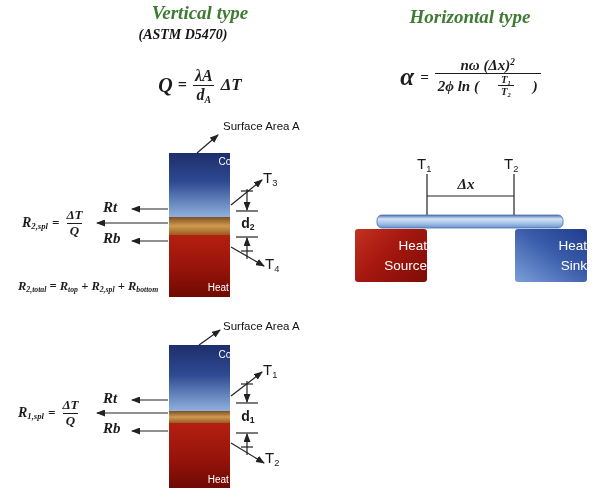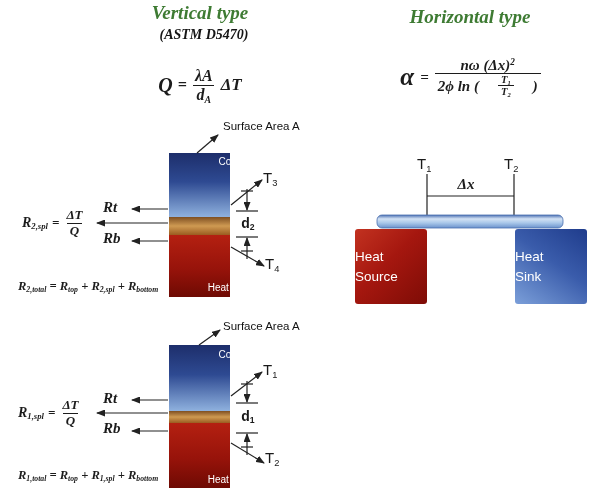--- a/index.html
+++ b/index.html
@@ -25,22 +25,22 @@
   .aform .lhs{font-size:25px;font-weight:800;}
   .tinyfrac{font-size:10.5px;line-height:1.05;}
   .white-label{color:#ffffff;font-size:10px;padding-left:36px;}
   .t-label{font-size:15px;color:#1a1a1a;}
   .d-label{font-size:14px;font-weight:bold;color:#1a1a1a;}
   .rtb{font-size:15px;}
   .rspl{font-size:13px;gap:4px;}
   .rspl .rname{font-size:14px;}
   .rtotal{font-size:12.5px;white-space:nowrap;}
   .surface{font-size:11.5px;color:#111;}
-  .hotbox{width:72px;height:75px;border-radius:3px;display:flex;flex-direction:column;
-          align-items:flex-start;justify-content:center;color:#fff;font-size:13.5px;line-height:1.45;}
+  .hotbox{width:72px;height:53px;border-radius:3px;display:flex;flex-direction:column;
+          align-items:flex-end;justify-content:center;color:#fff;font-size:13.5px;line-height:1.45;}
   .heat-source-box{background:linear-gradient(135deg,#c23220 0%,#a5170f 45%,#7e0c06 100%);}
   .heat-sink-box{background:linear-gradient(215deg,#1f3c8c 0%,#3a5cab 45%,#7b9fd9 100%);}
   svg{position:absolute;left:0;top:0;}
 </style>
 </head>
 <body>
 
 <div id="canvas">
 
   <svg width="600" height="497" viewBox="0 0 600 497">
@@ -113,21 +113,21 @@
 
     <g stroke="#222" stroke-width="1.2" fill="none">
       <path d="M427,174 L427,222"></path>
       <path d="M514,174 L514,222"></path>
       <path d="M427,196 L514,196"></path>
     </g>
     <rect x="377" y="215" width="186" height="13" rx="5" fill="url(#gRod)" stroke="#4a6fae" stroke-width="0.8"></rect>
   </svg>
 
   <div class="abs serif v-title center" style="left:95px;top:2px;width:210px;">Vertical type</div>
-  <div class="abs serif sub-title center" style="left:99px;top:27px;width:210px;font-style:italic;">(ASTM D5470)</div>
+  <div class="abs serif sub-title center" style="left:78px;top:27px;width:210px;font-style:italic;">(ASTM D5470)</div>
   <div class="abs serif h-title center" style="left:365px;top:6px;width:210px;">Horizontal type</div>
 
   <div class="abs serif row qform" style="left:130px;top:59px;width:140px;height:52px;">
     <span class="lhs">Q</span>
     <span>=</span>
     <span class="frac">
       <span class="num">λA</span>
       <span class="den"><span>d</span><sub>A</sub></span>
     </span>
     <span class="suffix">ΔT</span>
@@ -184,29 +184,20 @@
   <div class="abs serif rtb" style="left:103px;top:390px;">Rt</div>
   <div class="abs serif rtb" style="left:103px;top:420px;">Rb</div>
   <div class="abs serif row rspl" style="left:18px;top:391px;height:44px;">
     <span class="rname"><span>R</span><sub>1,spl</sub></span>
     <span>=</span>
     <span class="frac">
       <span class="num">ΔT</span>
       <span class="den">Q</span>
     </span>
   </div>
-  <div class="abs serif rtotal" style="left:18px;top:468px;">
-    <span><span>R</span><sub>1,total</sub></span>
-    <span>=</span>
-    <span><span>R</span><sub>top</sub></span>
-    <span>+</span>
-    <span><span>R</span><sub>1,spl</sub></span>
-    <span>+</span>
-    <span><span>R</span><sub>bottom</sub></span>
-  </div>
 
   <div class="abs sans t-label" style="left:417px;top:155px;"><span>T</span><sub>1</sub></div>
   <div class="abs sans t-label" style="left:504px;top:155px;"><span>T</span><sub>2</sub></div>
   <div class="abs serif center" style="left:448px;top:176px;width:36px;font-size:15px;">Δx</div>
   <div class="abs sans hotbox heat-source-box" style="left:355px;top:229px;">
     <span>Heat</span>
     <span>Source</span>
   </div>
   <div class="abs sans hotbox heat-sink-box" style="left:515px;top:229px;">
     <span>Heat</span>

